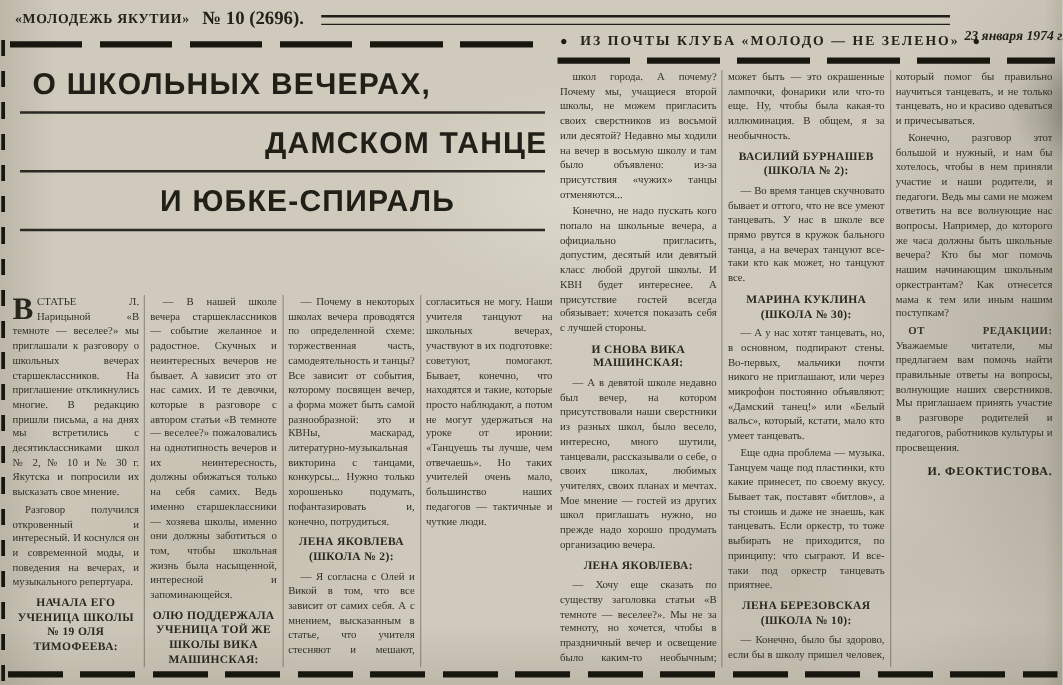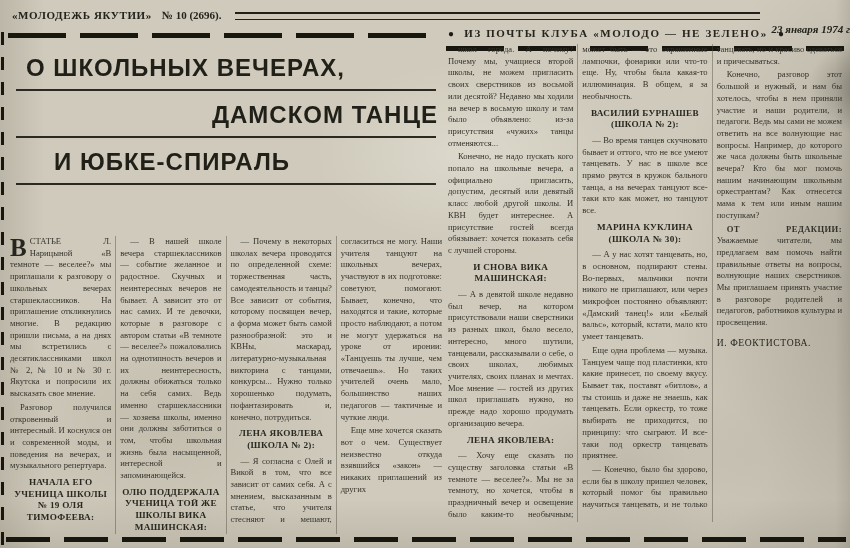--- a/index.html
+++ b/index.html
@@ -13,21 +13,21 @@
       radial-gradient(260px 170px at 18% 78%, rgba(118,110,92,.14), transparent 70%),
       radial-gradient(200px 120px at 70% 85%, rgba(110,104,88,.16), transparent 70%),
       linear-gradient(90deg, rgba(110,104,88,.20), rgba(0,0,0,0) 5%, rgba(0,0,0,0) 93%, rgba(52,48,38,.45)),
       linear-gradient(0deg, rgba(108,102,86,.18), rgba(0,0,0,0) 9%);
     font-family:"Liberation Serif", serif; color:#34322b;padding-left:48px;
   }
   
   .masthead{position:absolute; top:4px; left:12px; right:10px; height:22px;
     display:flex; align-items:center;}
   .mast-title{font-weight:bold; font-size:11px; letter-spacing:.6px; color:#23221c; white-space:nowrap;}
-  .mast-issue{font-weight:bold; font-size:11px; margin-left:10px; color:#23221c; white-space:nowrap;}
+  .mast-issue{font-weight:bold; font-size:15px; margin-left:10px; color:#23221c; white-space:nowrap;}
   .mast-rule{flex:1; height:5px; margin:2px 12px 0 14px;
     border-top:2px solid #201f19; border-bottom:1px solid #201f19;}
   .mast-date{font-weight:bold; font-style:italic; font-size:11px; color:#23221c; white-space:nowrap;margin-top:28px;}
   
   .rubric{position:absolute; top:27px; left:448px; width:336px;
     display:flex; align-items:center; justify-content:space-between;}
   .rubric .dot{font-size:10px; color:#1c1b15;}
   .rubric .lbl{font-weight:bold; font-size:11px; letter-spacing:1.6px; color:#25241d; white-space:nowrap;}
   
   .dash-h{position:absolute; height:5px;
@@ -35,34 +35,34 @@
   .dash-h.bottom{background:repeating-linear-gradient(90deg,#17160f 0 44px, transparent 44px 58px);}
   .dash-v{position:absolute; width:3px;
     background:repeating-linear-gradient(180deg,#17160f 0 13px, transparent 13px 25px);}
   
   .headline{position:absolute; left:14px; top:44px; width:424px; color:#201f18;
     font-family:"Liberation Sans", sans-serif;}
   .headline .hl{font-weight:700; font-size:24px; letter-spacing:1px; line-height:1;
     margin:12px 0 9px; white-space:nowrap;}
   .headline .l1{padding-left:12px;}
   .headline .l2{text-align:right;}
-  .headline .l3{padding-left:40px;}
+  .headline .l3{padding-left:40px;text-align:center;}
   .headline .rule{height:2px; background:#2a2923; margin:0 2px;}
   
   .flow{position:absolute; overflow:hidden; text-align:justify; color:#34322b;
     font-size:8.6px; line-height:11.7px;
     column-gap:9px; column-fill:auto; column-rule:1px solid rgba(82,76,63,.45);}
   .flow-left{left:10px; top:236px; width:432px; height:298px; column-count:4;}
-  .flow-right{left:448px; top:44px; width:394px; height:478px; column-count:3;}
+  .flow-right{left:448px; top:56px; width:394px; height:478px; column-count:3;}
   .blk{margin:0 0 2px; text-indent:10px;}
   .blk.lead{text-indent:0;}
   .blk.speaker{font-weight:bold; text-align:center; text-indent:0; font-size:9.2px;
     letter-spacing:.3px; margin:5px 0 4px; color:#2a2921;}
   .blk.editor b{letter-spacing:.4px;margin-top:48px;}
-  .blk.signature{font-weight:normal; text-align:left; text-indent:0; margin-top:8px;
+  .blk.signature{font-weight:bold; text-align:right; text-indent:0; margin-top:8px;
     font-size:9.6px; letter-spacing:.6px; color:#26251e;}
   .dropcap{float:left; font-weight:bold; font-size:25px; line-height:20px;
     padding:2px 3px 0 0; color:#26251e;}
   
   .artifact{position:absolute; background:#17150f; border-radius:2px;}
 </style>
 </head>
 <body>
 
 <div class="page">
@@ -96,34 +96,34 @@
 
   <div class="flow flow-left" id="flow-left">
       <p class="blk lead"><span class="dropcap">В</span>СТАТЬЕ Л. Нарицыной «В темноте — веселее?» мы приглашали к разговору о школьных вечерах старшеклассников. На приглашение откликнулись многие. В редакцию пришли письма, а на днях мы встретились с десятиклассниками школ № 2, № 10 и № 30 г. Якутска и попросили их высказать свое мнение.</p>
       <p class="blk plain">Разговор получился откровенный и интересный. И коснулся он и современной моды, и поведения на вечерах, и музыкального репертуара.</p>
       <p class="blk speaker">НАЧАЛА ЕГО УЧЕНИЦА ШКОЛЫ № 19 ОЛЯ ТИМОФЕЕВА:</p>
       <p class="blk plain">— В нашей школе вечера старшеклассников — событие желанное и радостное. Скучных и неинтересных вечеров не бывает. А зависит это от нас самих. И те девочки, которые в разговоре с автором статьи «В темноте — веселее?» пожаловались на однотипность вечеров и их неинтересность, должны обижаться только на себя самих. Ведь именно старшеклассники — хозяева школы, именно они должны заботиться о том, чтобы школьная жизнь была насыщенной, интересной и запоминающейся.</p>
       <p class="blk speaker">ОЛЮ ПОДДЕРЖАЛА УЧЕНИЦА ТОЙ ЖЕ ШКОЛЫ ВИКА МАШИНСКАЯ:</p>
       <p class="blk plain">— Почему в некоторых школах вечера проводятся по определенной схеме: торжественная часть, самодеятельность и танцы? Все зависит от события, которому посвящен вечер, а форма может быть самой разнообразной: это и КВНы, маскарад, литературно-музыкальная викторина с танцами, конкурсы... Нужно только хорошенько подумать, пофантазировать и, конечно, потрудиться.</p>
       <p class="blk speaker">ЛЕНА ЯКОВЛЕВА (ШКОЛА № 2):</p>
       <p class="blk plain">— Я согласна с Олей и Викой в том, что все зависит от самих себя. А с мнением, высказанным в статье, что учителя стесняют и мешают, согласиться не могу. Наши учителя танцуют на школьных вечерах, участвуют в их подготовке: советуют, помогают. Бывает, конечно, что находятся и такие, которые просто наблюдают, а потом не могут удержаться на уроке от иронии: «Танцуешь ты лучше, чем отвечаешь». Но таких учителей очень мало, большинство наших педагогов — тактичные и чуткие люди.</p>
-      <p class="blk plain">Еще мне хочется сказать вот о чем. Существует неизвестно откуда взявшийся «закон» — никаких приглашений из других</p>
     </div>
   <div class="flow flow-right" id="flow-right">
       <p class="blk plain">школ города. А почему? Почему мы, учащиеся второй школы, не можем пригласить своих сверстников из восьмой или десятой? Недавно мы ходили на вечер в восьмую школу и там было объявлено: из-за присутствия «чужих» танцы отменяются...</p>
       <p class="blk plain">Конечно, не надо пускать кого попало на школьные вечера, а официально пригласить, допустим, десятый или девятый класс любой другой школы. И КВН будет интереснее. А присутствие гостей всегда обязывает: хочется показать себя с лучшей стороны.</p>
       <p class="blk speaker">И СНОВА ВИКА МАШИНСКАЯ:</p>
       <p class="blk plain">— А в девятой школе недавно был вечер, на котором присутствовали наши сверстники из разных школ, было весело, интересно, много шутили, танцевали, рассказывали о себе, о своих школах, любимых учителях, своих планах и мечтах. Мое мнение — гостей из других школ приглашать нужно, но прежде надо хорошо продумать организацию вечера.</p>
       <p class="blk speaker">ЛЕНА ЯКОВЛЕВА:</p>
       <p class="blk plain">— Хочу еще сказать по существу заголовка статьи «В темноте — веселее?». Мы не за темноту, но хочется, чтобы в праздничный вечер и освещение было каким-то необычным; может быть — это окрашенные лампочки, фонарики или что-то еще. Ну, чтобы была какая-то иллюминация. В общем, я за необычность.</p>
       <p class="blk speaker">ВАСИЛИЙ БУРНАШЕВ (ШКОЛА № 2):</p>
       <p class="blk plain">— Во время танцев скучновато бывает и оттого, что не все умеют танцевать. У нас в школе все прямо рвутся в кружок бального танца, а на вечерах танцуют все-таки кто как может, но танцуют все.</p>
       <p class="blk speaker">МАРИНА КУКЛИНА (ШКОЛА № 30):</p>
       <p class="blk plain">— А у нас хотят танцевать, но, в основном, подпирают стены. Во-первых, мальчики почти никого не приглашают, или через микрофон постоянно объявляют: «Дамский танец!» или «Белый вальс», который, кстати, мало кто умеет танцевать.</p>
       <p class="blk plain">Еще одна проблема — музыка. Танцуем чаще под пластинки, кто какие принесет, по своему вкусу. Бывает так, поставят «битлов», а ты стоишь и даже не знаешь, как танцевать. Если оркестр, то тоже выбирать не приходится, по принципу: что сыграют. И все-таки под оркестр танцевать приятнее.</p>
+      <p class="blk speaker">ЛЕНА БЕРЕЗОВСКАЯ (ШКОЛА № 10):</p>
       <p class="blk plain">— Конечно, было бы здорово, если бы в школу пришел человек, который помог бы правильно научиться танцевать, и не только танцевать, но и красиво одеваться и причесываться.</p>
       <p class="blk plain">Конечно, разговор этот большой и нужный, и нам бы хотелось, чтобы в нем приняли участие и наши родители, и педагоги. Ведь мы сами не можем ответить на все волнующие нас вопросы. Например, до которого же часа должны быть школьные вечера? Кто бы мог помочь нашим начинающим школьным оркестрантам? Как отнесется мама к тем или иным нашим поступкам?</p>
       <p class="blk editor"><b>ОТ РЕДАКЦИИ: </b>Уважаемые читатели, мы предлагаем вам помочь найти правильные ответы на вопросы, волнующие наших сверстников. Мы приглашаем принять участие в разговоре родителей и педагогов, работников культуры и просвещения.</p>
       <p class="blk signature">И. ФЕОКТИСТОВА.</p>
     </div>
 
   <div class="artifact" style="right:0; top:58px; width:9px; height:74px;"></div>
   <div class="artifact" style="right:0; top:296px; width:6px; height:42px; opacity:.8;"></div>
   <div class="artifact" style="right:0; top:430px; width:7px; height:90px; opacity:.85;"></div>
 

